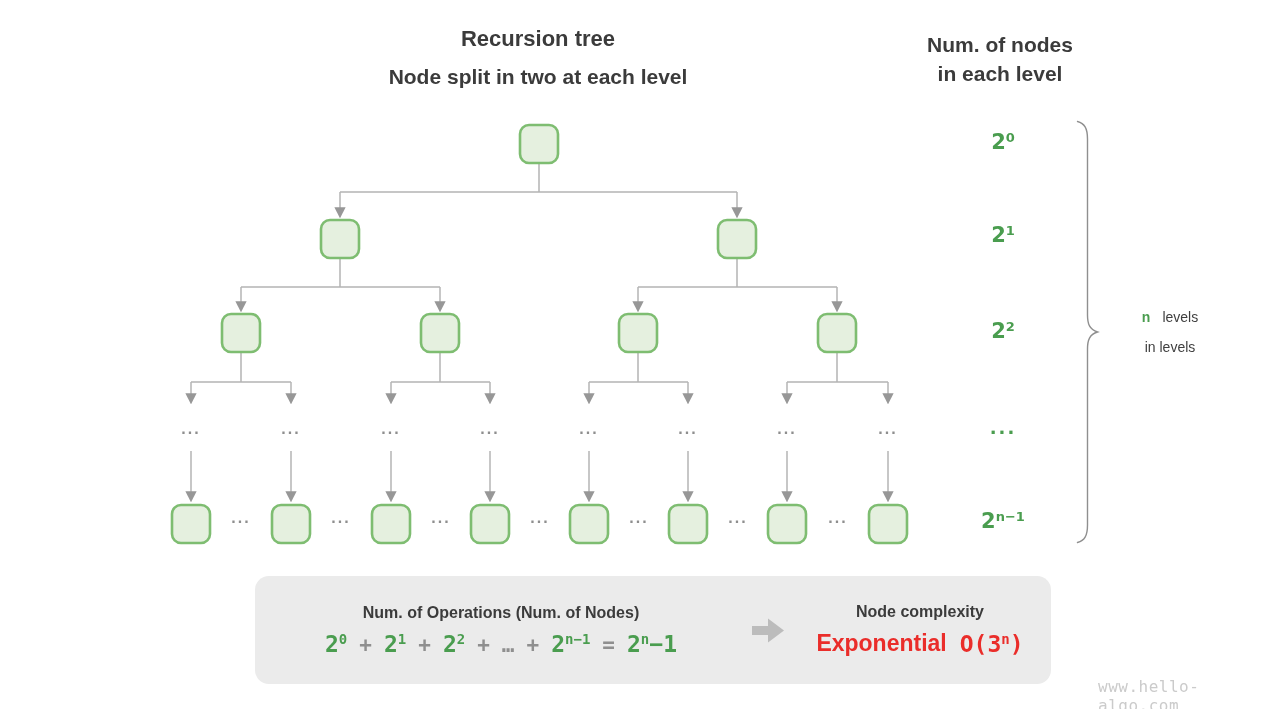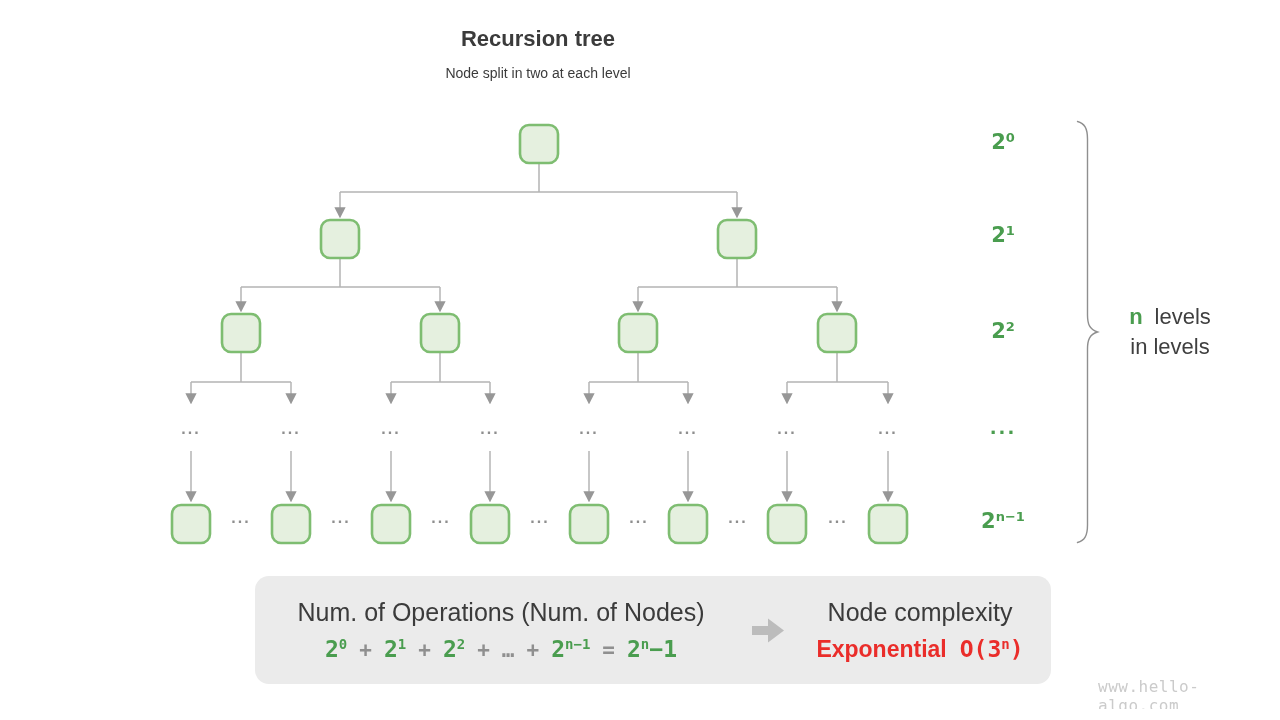--- a/index.html
+++ b/index.html
@@ -1,49 +1,49 @@
 <!DOCTYPE html>
 <html><head>
 <meta charset="utf-8">
 <style>
   html,body{margin:0;padding:0;background:#fff;}
   .canvas{position:relative;width:1280px;height:709px;background:#ffffff;
           font-family:"Liberation Sans",sans-serif;overflow:hidden;}
   
   .hdr-main{position:absolute;left:338px;top:26px;width:400px;text-align:center;color:#3b3b3b;}
   .hdr-main .t1{font-size:22px;font-weight:700;margin-bottom:13px;}
-  .hdr-main .t2{font-size:14px;font-weight:400;}
+  .hdr-main .t2{font-size:21px;font-weight:700;}
   .hdr-right{position:absolute;left:880px;top:30px;width:240px;text-align:center;
              font-size:21px;font-weight:700;color:#3b3b3b;line-height:29px;}
   
   .tree-svg{position:absolute;left:0;top:0;}
   
   .dots{position:absolute;transform:translate(-50%,-50%);color:#8e8e8e;font-weight:700;
         font-size:16px;letter-spacing:2px;white-space:nowrap;}
   
   .lvl{position:absolute;transform:translate(-50%,-50%);color:#4a9d4f;font-weight:700;
        font-size:21px;font-family:"DejaVu Sans",sans-serif;white-space:nowrap;}
   .lvl-dots{font-size:18px;letter-spacing:2px;}
   .exp{font-size:13px;font-weight:700;position:relative;top:-7px;}
   
   .note{position:absolute;left:1113px;top:302px;width:114px;text-align:center;
-        font-size:22px;color:#3f3f3f;line-height:30px;}
+        font-size:14px;color:#3f3f3f;line-height:30px;}
   .note .n{color:#4a9d4f;font-weight:700;margin-right:12px;}
   
   .panel{position:absolute;left:255px;top:576px;width:796px;height:108px;background:#ebebeb;
          border-radius:14px;display:flex;align-items:center;}
   .p-left{width:492px;text-align:center;}
   .p-arrow{width:42px;display:flex;align-items:center;justify-content:center;}
   .p-right{flex:1;text-align:center;}
-  .p-head{font-size:25px;font-weight:400;color:#3b3b3b;margin-bottom:9px;}
+  .p-head{font-size:16px;font-weight:700;color:#3b3b3b;margin-bottom:9px;}
   .formula{display:flex;justify-content:center;align-items:baseline;gap:12px;
            font-family:"DejaVu Sans Mono",monospace;font-weight:700;font-size:23px;color:#4a9d4f;}
   .formula .op{color:#8f8f8f;font-size:21px;}
   .exp2{font-size:14px;font-weight:700;position:relative;top:-8px;}
-  .cx{display:flex;justify-content:center;align-items:flex-start;gap:13px;
+  .cx{display:flex;justify-content:center;align-items:flex-end;gap:13px;
       font-size:23px;font-weight:700;color:#ea2d2a;}
   .cx .mono{font-family:"DejaVu Sans Mono",monospace;}
   
   .watermark{position:absolute;left:1062px;top:677px;font-family:"DejaVu Sans Mono",monospace;
              font-size:16px;color:#cbcbcb;letter-spacing:0.5px;margin-left:36px;}
 </style>
 </head>
 <body>
 
 <div class="canvas">
@@ -112,20 +112,24 @@
     <path d="M1077.5 121.5 C1084.5 123.5 1087.5 128 1087.5 139 L1087.5 315
              C1087.5 324 1089.5 329.5 1097.5 332
              C1089.5 334.5 1087.5 340 1087.5 349 L1087.5 525
              C1087.5 536 1084.5 540.5 1077.5 542.5" fill="none" stroke="#8f8f8f" stroke-width="1.4" stroke-linecap="round"></path>
   </svg>
 
   <div class="hdr-main">
     <div class="t1">Recursion tree</div>
     <div class="t2">Node split in two at each level</div>
   </div>
+  <div class="hdr-right">
+    <div>Num. of nodes</div>
+    <div>in each level</div>
+  </div>
 
   <span class="dots" style="left:191px;top:429px">...</span>
   <span class="dots" style="left:291px;top:429px">...</span>
   <span class="dots" style="left:391px;top:429px">...</span>
   <span class="dots" style="left:490px;top:429px">...</span>
   <span class="dots" style="left:589px;top:429px">...</span>
   <span class="dots" style="left:688px;top:429px">...</span>
   <span class="dots" style="left:787px;top:429px">...</span>
   <span class="dots" style="left:888px;top:429px">...</span>
 

